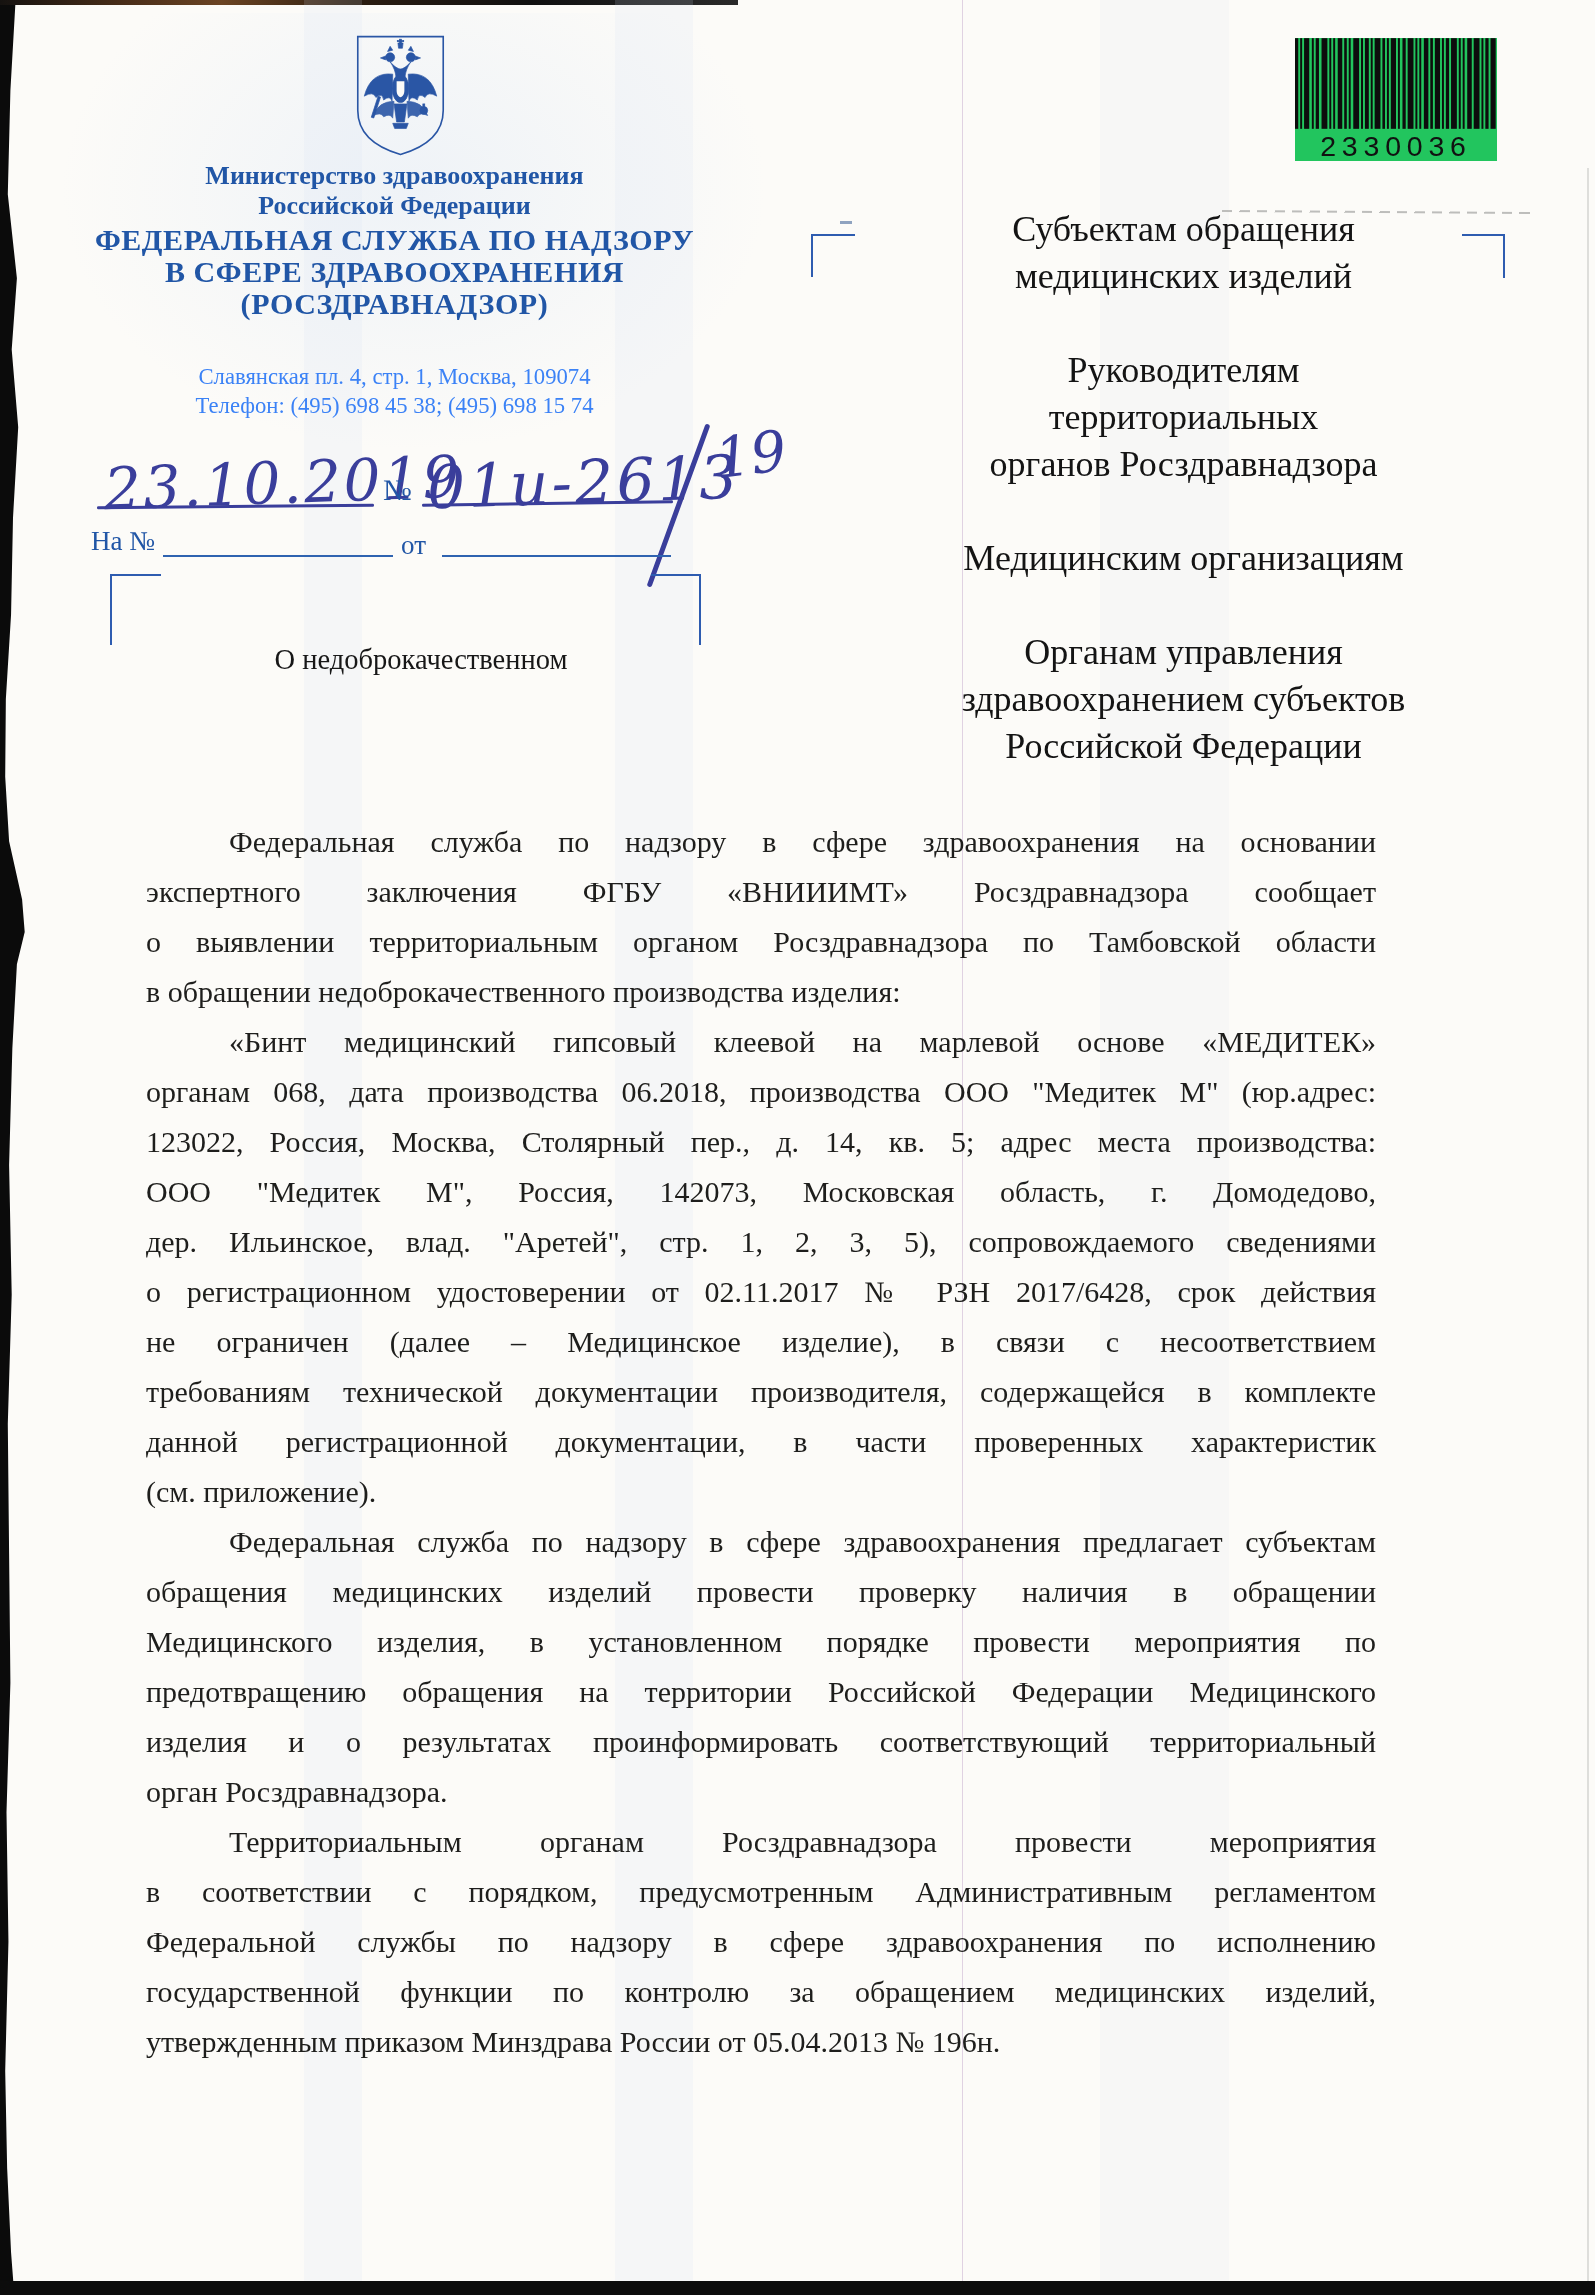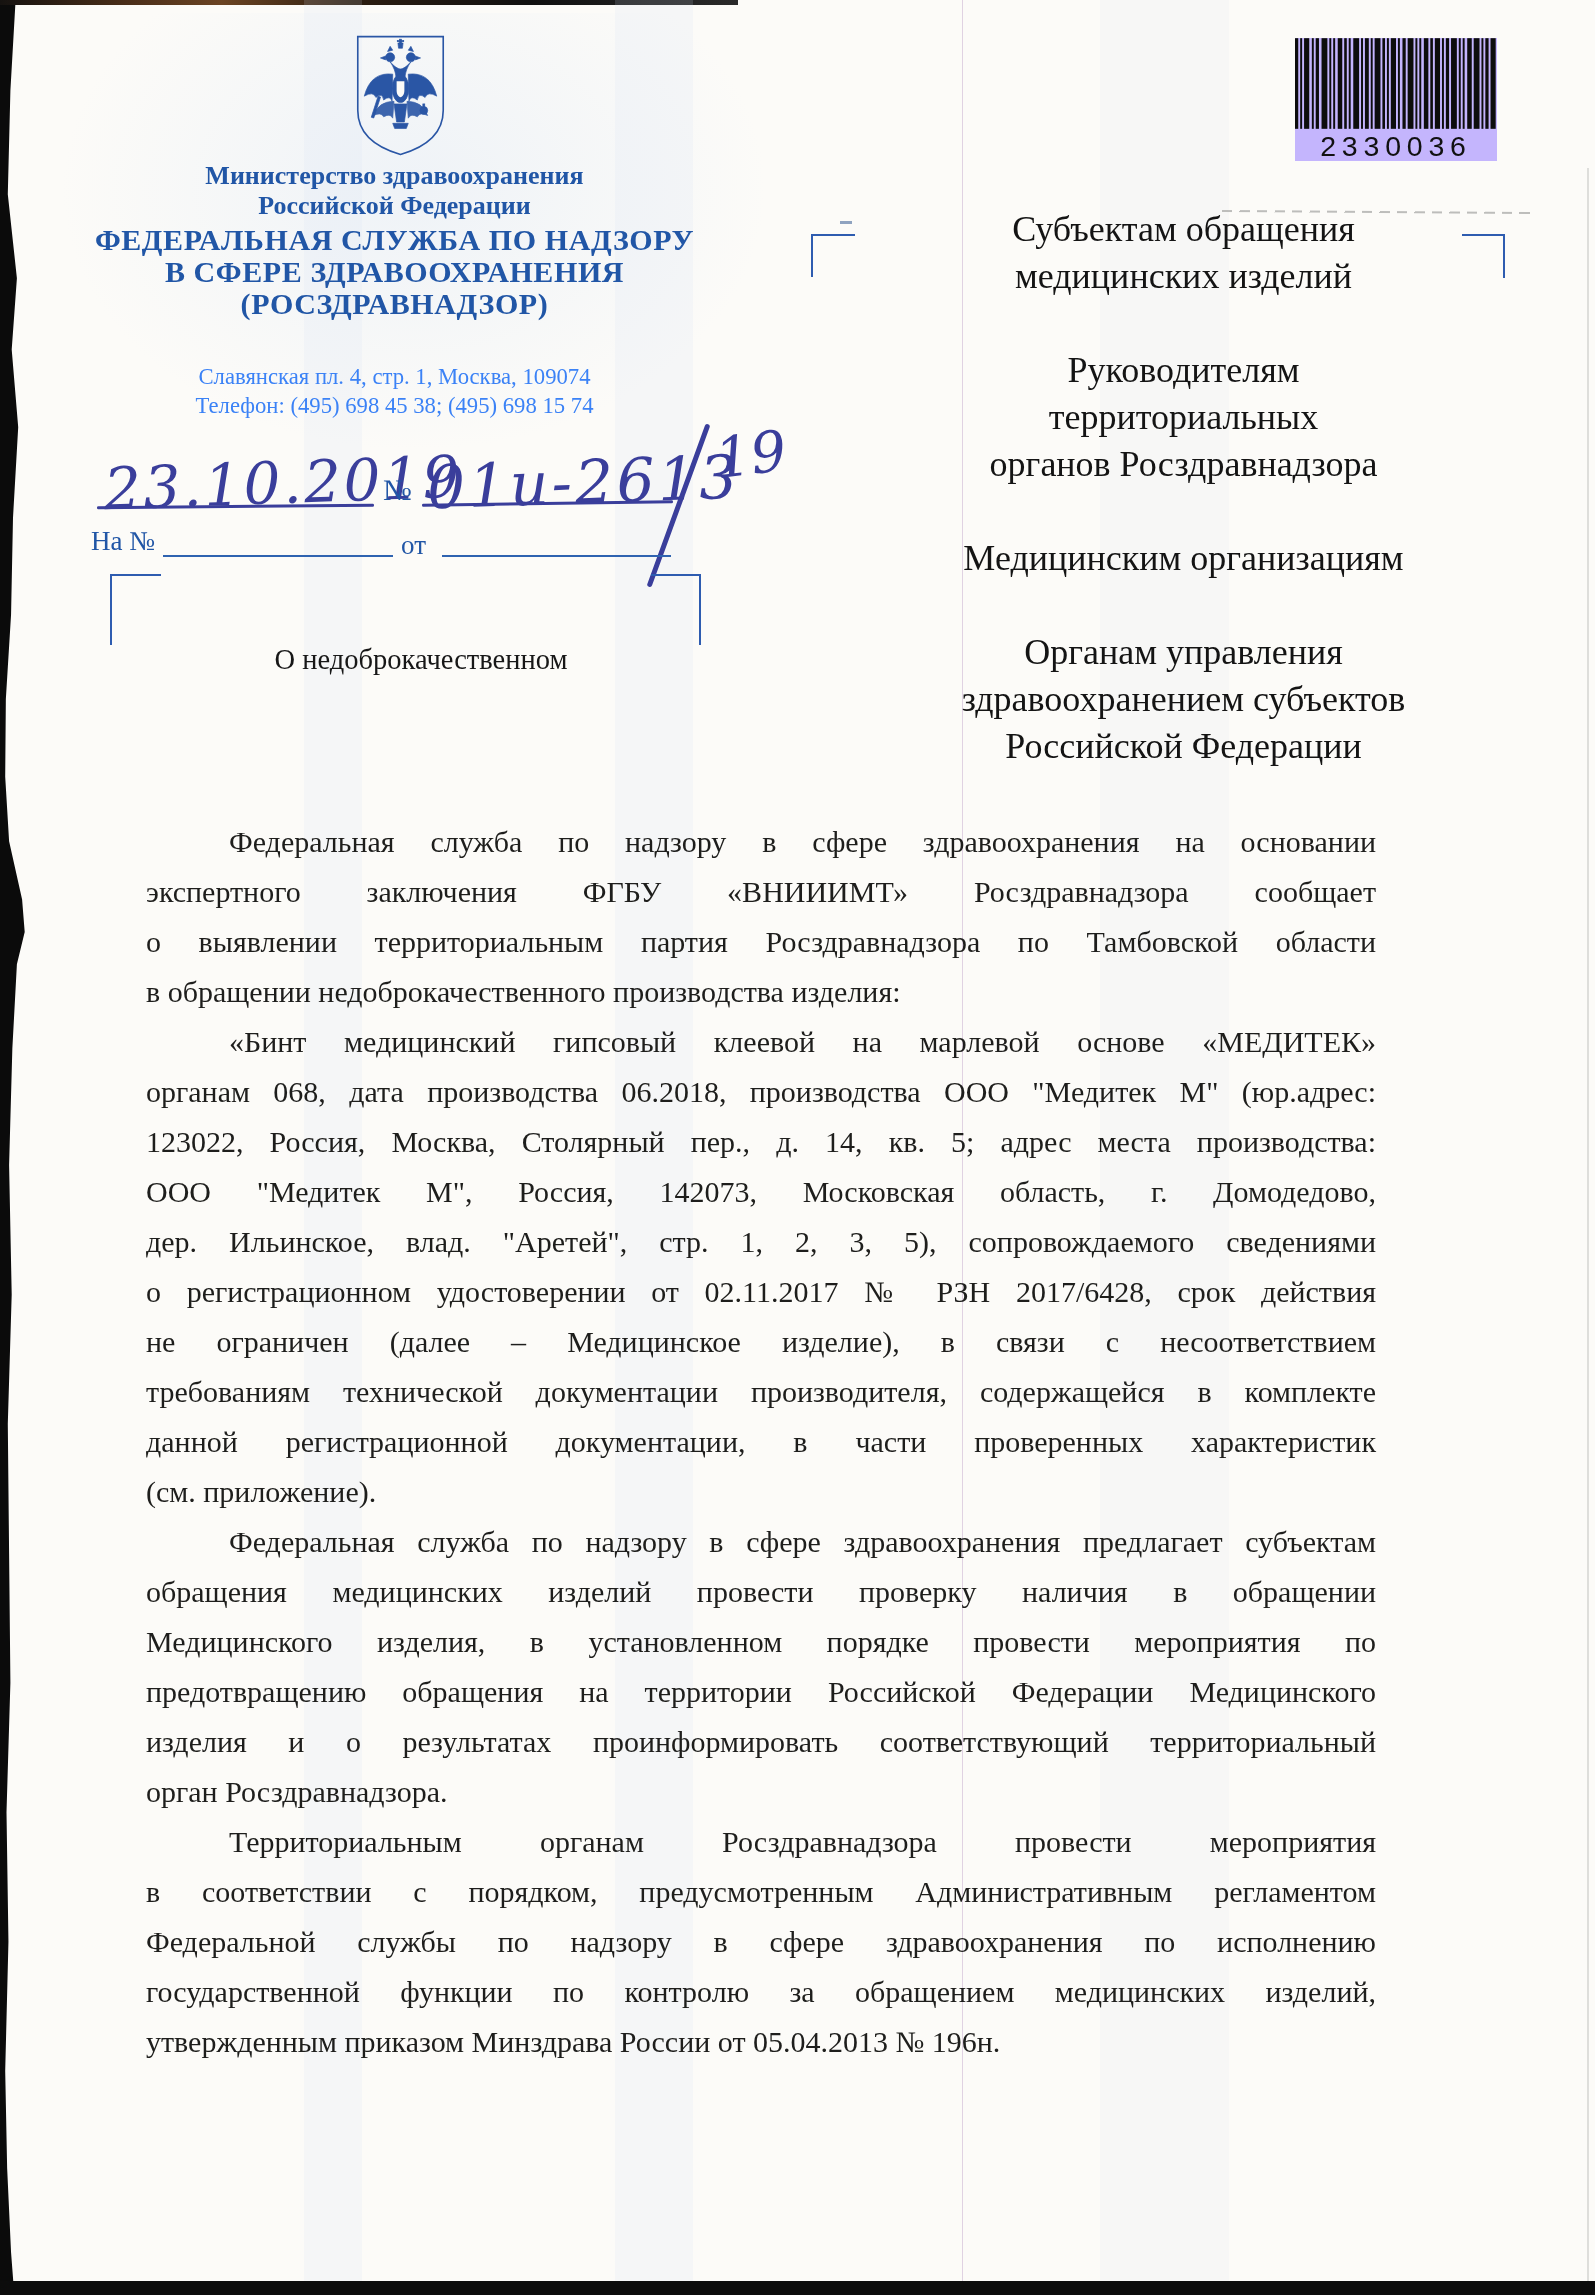--- a/index.html
+++ b/index.html
@@ -59,21 +59,21 @@
   
   .brkt{position:absolute;border-color:#2e5cb0;border-style:solid;border-width:0;}
   .b-subj-l{left:110px;top:574px;width:49px;height:69px;border-top-width:2.6px;border-left-width:2.6px;}
   .b-subj-r{left:651px;top:574px;width:48px;height:69px;border-top-width:2.6px;border-right-width:2.6px;}
   .b-rcp-l{left:811px;top:234px;width:42px;height:41px;border-top-width:2.6px;border-left-width:2.6px;}
   .b-rcp-r{left:1462px;top:234px;width:41px;height:42px;border-top-width:2.6px;border-right-width:2.6px;}
   
   .subject{position:absolute;left:162px;top:642px;width:518px;text-align:center;
     font-size:28.5px;line-height:36px;color:#171717;}
   
-  .barcode{position:absolute;left:1295px;top:38px;width:202px;height:123px;background:#c4b5fd;}
+  .barcode{position:absolute;left:1295px;top:38px;width:202px;height:123px;background:#22c55e;}
   .barcode svg{display:block;}
   .barcode-digits{width:202px;text-align:center;font-family:"Liberation Sans", sans-serif;
     font-size:28.5px;letter-spacing:5.8px;color:#111;margin-top:1.3px;}
   
   .recipients{position:absolute;left:892px;top:206px;width:583px;text-align:center;
     font-size:36px;line-height:47px;color:#141414;}
   .rcp-gap{height:47px;}
   
   .body-text{position:absolute;left:146px;top:817px;width:1230px;
     font-size:30px;color:#1e1e1c;}
@@ -229,21 +229,21 @@
     <div>Медицинским организациям</div>
     <div class="rcp-gap"></div>
     <div>Органам управления</div>
     <div>здравоохранением субъектов</div>
     <div>Российской Федерации</div>
   </div>
 
   <div class="body-text">
     <div class="bline ind">Федеральная служба по надзору в сфере здравоохранения на основании</div>
     <div class="bline">экспертного заключения ФГБУ «ВНИИИМТ» Росздравнадзора сообщает</div>
-    <div class="bline">о выявлении территориальным партия Росздравнадзора по Тамбовской области</div>
+    <div class="bline">о выявлении территориальным органом Росздравнадзора по Тамбовской области</div>
     <div class="bline end">в обращении недоброкачественного производства изделия:</div>
 
     <div class="bline ind">«Бинт медицинский гипсовый клеевой на марлевой основе «МЕДИТЕК»</div>
     <div class="bline">органам 068, дата производства 06.2018, производства ООО "Медитек М" (юр.адрес:</div>
     <div class="bline">123022, Россия, Москва, Столярный пер., д. 14, кв. 5; адрес места производства:</div>
     <div class="bline">ООО "Медитек М", Россия, 142073, Московская область, г. Домодедово,</div>
     <div class="bline">дер. Ильинское, влад. "Аретей", стр. 1, 2, 3, 5), сопровождаемого сведениями</div>
     <div class="bline">о регистрационном удостоверении от 02.11.2017 № РЗН 2017/6428, срок действия</div>
     <div class="bline">не ограничен (далее – Медицинское изделие), в связи с несоответствием</div>
     <div class="bline">требованиям технической документации производителя, содержащейся в комплекте</div>

